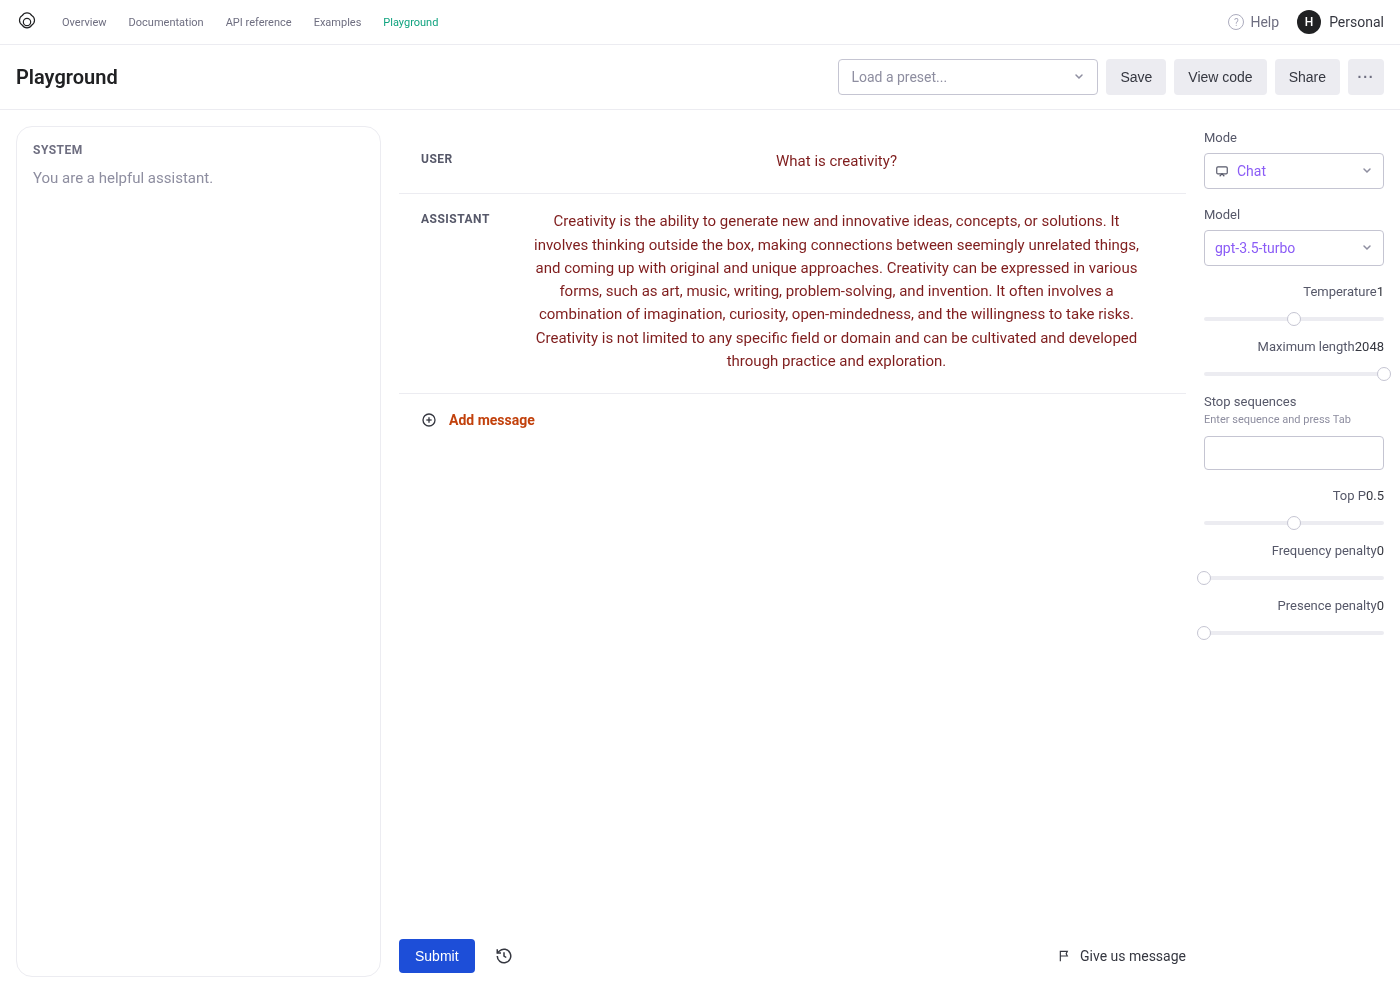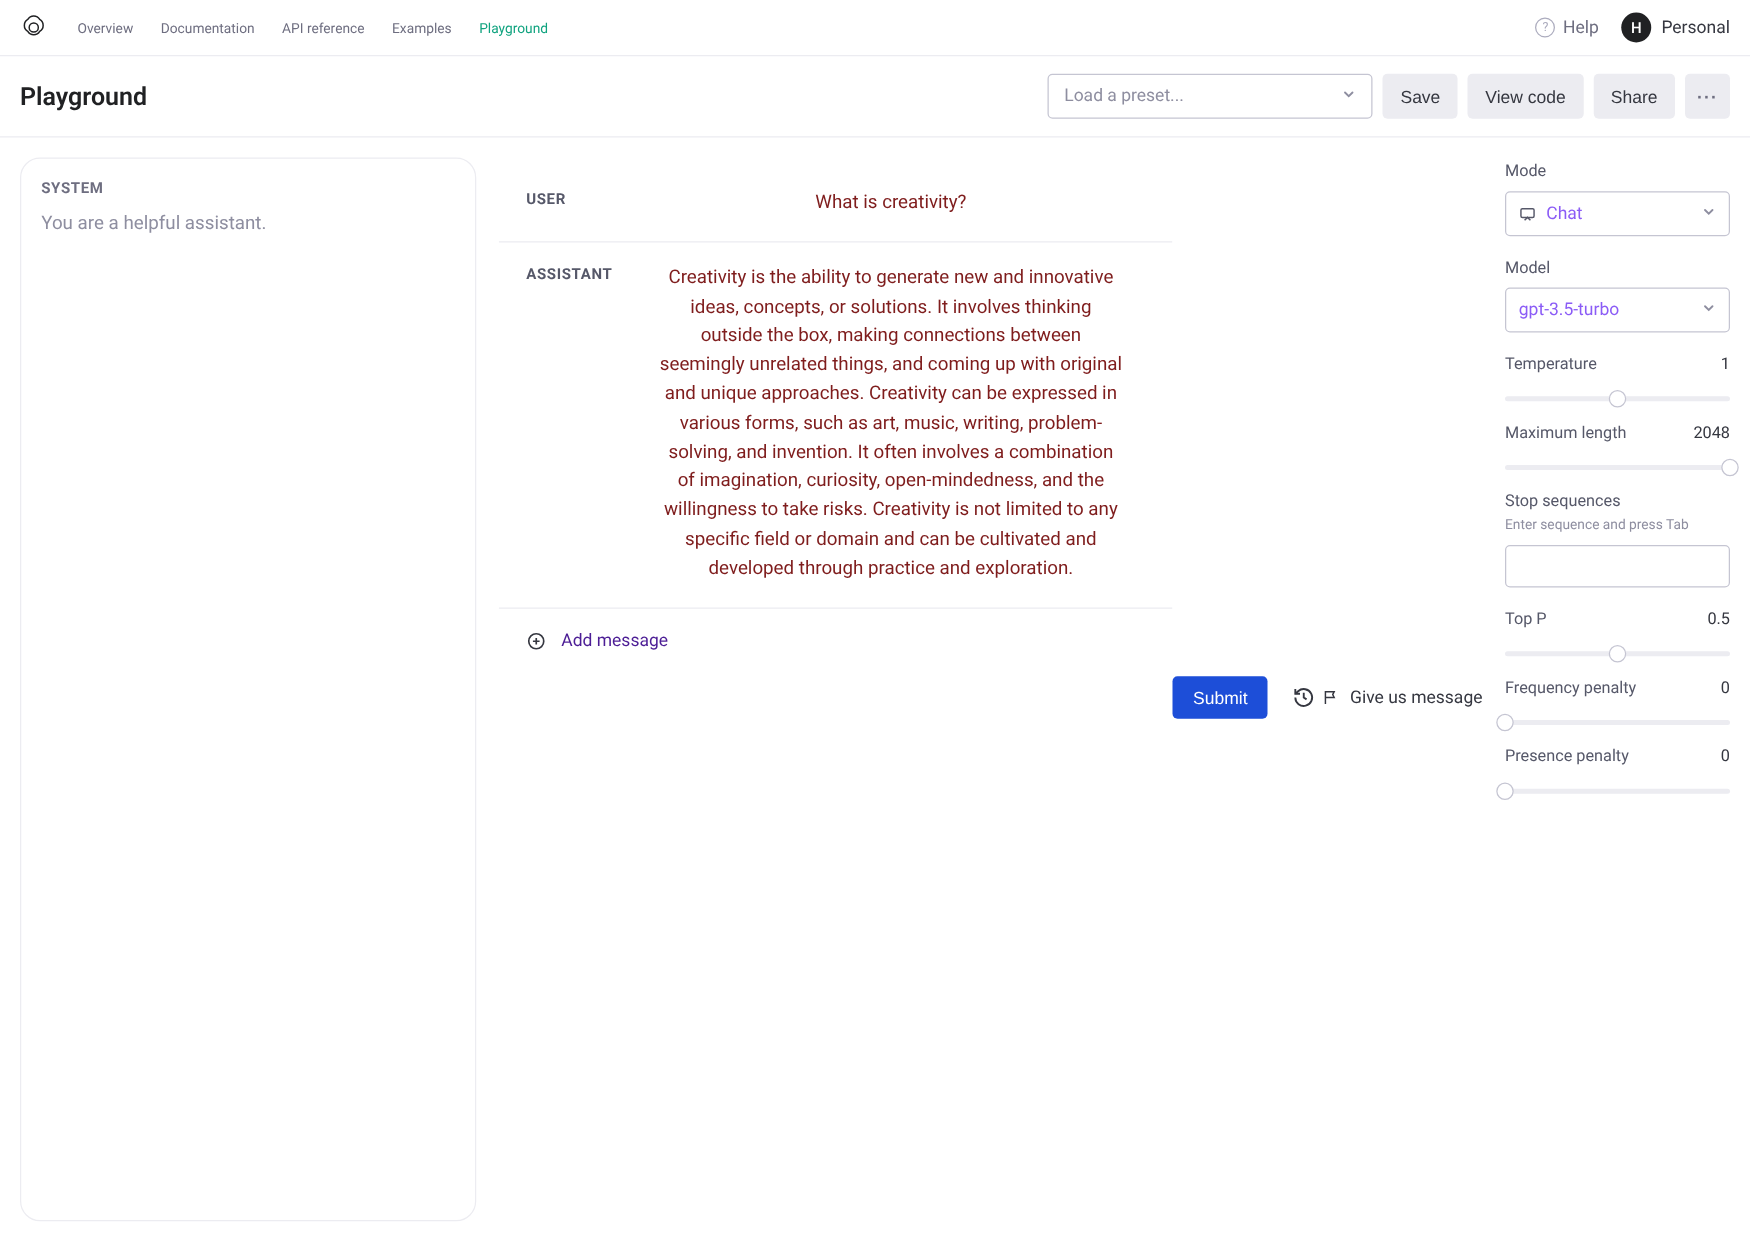--- a/index.html
+++ b/index.html
@@ -26,45 +26,45 @@
     .btn-icon-only { width: 36px; justify-content: center; padding: 0; font-weight: bold; letter-spacing: 1px; color: #6e6e80; }
     
     
     .workspace { display: flex; padding: 16px; gap: 18px; height: calc(100vh - 103px); }
     
     .system-panel { width: 365px; border: 1px solid #ececf1; border-radius: 16px; padding: 16px; display: flex; flex-direction: column; }
     .system-label { font-size: 12px; font-weight: 700; color: #6e6e80; letter-spacing: 0.5px; margin-bottom: 12px; }
     .system-input { border: none; outline: none; resize: none; font-family: inherit; font-size: 15px; color: #6e6e80; width: 100%; flex: 1; }
     .system-input::placeholder { color: #8e8ea0; }
     
-    .chat-panel { flex: 1; display: flex; flex-direction: row; min-width: 0; padding-top: 8px; }
+    .chat-panel { flex: 1; display: flex; flex-direction: column; min-width: 0; padding-top: 8px; }
     .messages { flex: 1; overflow-y: auto; }
     .msg-row { display: flex; padding: 16px 0 20px 22px; border-bottom: 1px solid #ececf1; gap: 28px; }
     .msg-role { font-size: 12px; font-weight: 700; color: #565869; letter-spacing: 0.5px; width: 78px; flex-shrink: 0; padding-top: 2px; }
     .msg-content { flex: 1; font-size: 15px; line-height: 1.55; color: #7f1d1d; padding-right: 40px; text-align: center; }
     .add-msg-row { display: flex; align-items: center; gap: 12px; padding: 18px 0 18px 22px; cursor: pointer; }
     .plus-circle { width: 16px; height: 16px; display: flex; align-items: center; justify-content: center; }
-    .add-msg-label { font-size: 14px; font-weight: 400; color: #4c1d95; }
+    .add-msg-label { font-size: 14px; font-weight: 700; color: #c2410c; }
     
     .chat-footer { display: flex; align-items: center; justify-content: space-between; padding: 8px 0 4px 0; }
     .footer-left { display: flex; align-items: center; gap: 14px; }
     .submit-btn { background: #1d4ed8; color: #fff; border: none; border-radius: 4px; height: 34px; padding: 0 16px; font-size: 14px; cursor: pointer; font-weight: 500; }
     .history-btn { width: 30px; height: 30px; display: flex; align-items: center; justify-content: center; cursor: pointer; color: #353740; }
     .feedback { display: flex; align-items: center; gap: 8px; color: #353740; cursor: pointer; font-size: 14px; }
     
     
     .settings-panel { width: 180px; flex-shrink: 0; padding-top: 4px; }
     .setting-group { margin-bottom: 18px; }
     .setting-label { font-size: 13px; color: #565869; margin-bottom: 8px; }
     .setting-hint { font-size: 11px; color: #8e8ea0; margin-top: -4px; margin-bottom: 6px; }
     .select-box { height: 36px; border: 1px solid #c5c5d2; border-radius: 4px; padding: 0 10px; display: flex; align-items: center; justify-content: space-between; cursor: pointer; background: #fff; font-size: 14px; color: #8b5cf6; }
     .select-left { display: flex; align-items: center; gap: 8px; }
     .chat-icon { width: 14px; height: 14px; }
     .chevron { color: #8e8ea0; }
-    .setting-row { display: flex; justify-content: space-between; align-items: baseline; }
+    .setting-row { display: flex; justify-content: flex-end; align-items: baseline; }
     .setting-value { font-size: 13px; color: #353740; }
     .slider-track { position: relative; height: 4px; background: #ececf1; border-radius: 2px; margin-top: 10px; cursor: pointer; }
     .slider-thumb { position: absolute; top: 50%; width: 14px; height: 14px; background: #fff; border: 1.5px solid #c5c5d2; border-radius: 50%; transform: translate(-50%, -50%); cursor: grab; }
     .stop-input { width: 100%; height: 34px; border: 1px solid #c5c5d2; border-radius: 4px; padding: 0 8px; font-size: 13px; outline: none; margin-top: 4px; }
   </style>
 </head>
 <body>
 
 <div class="top-nav">
   <div class="logo">

